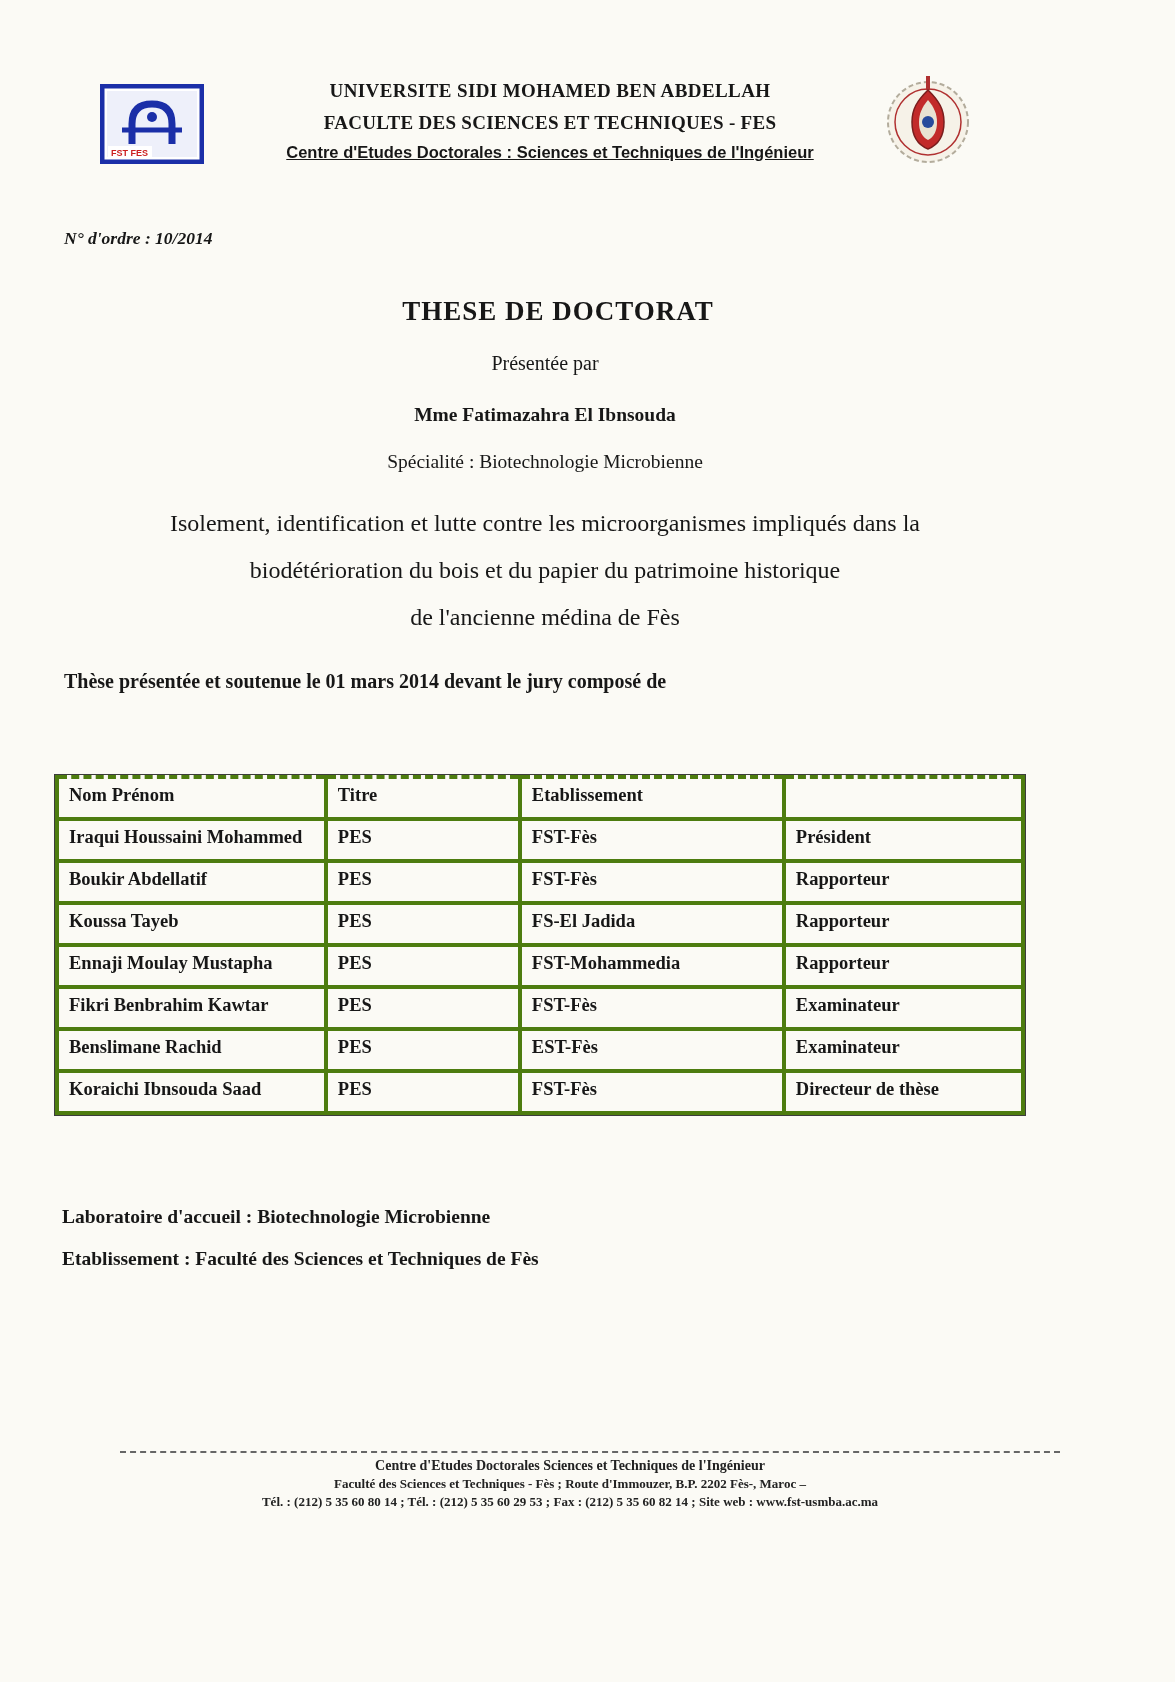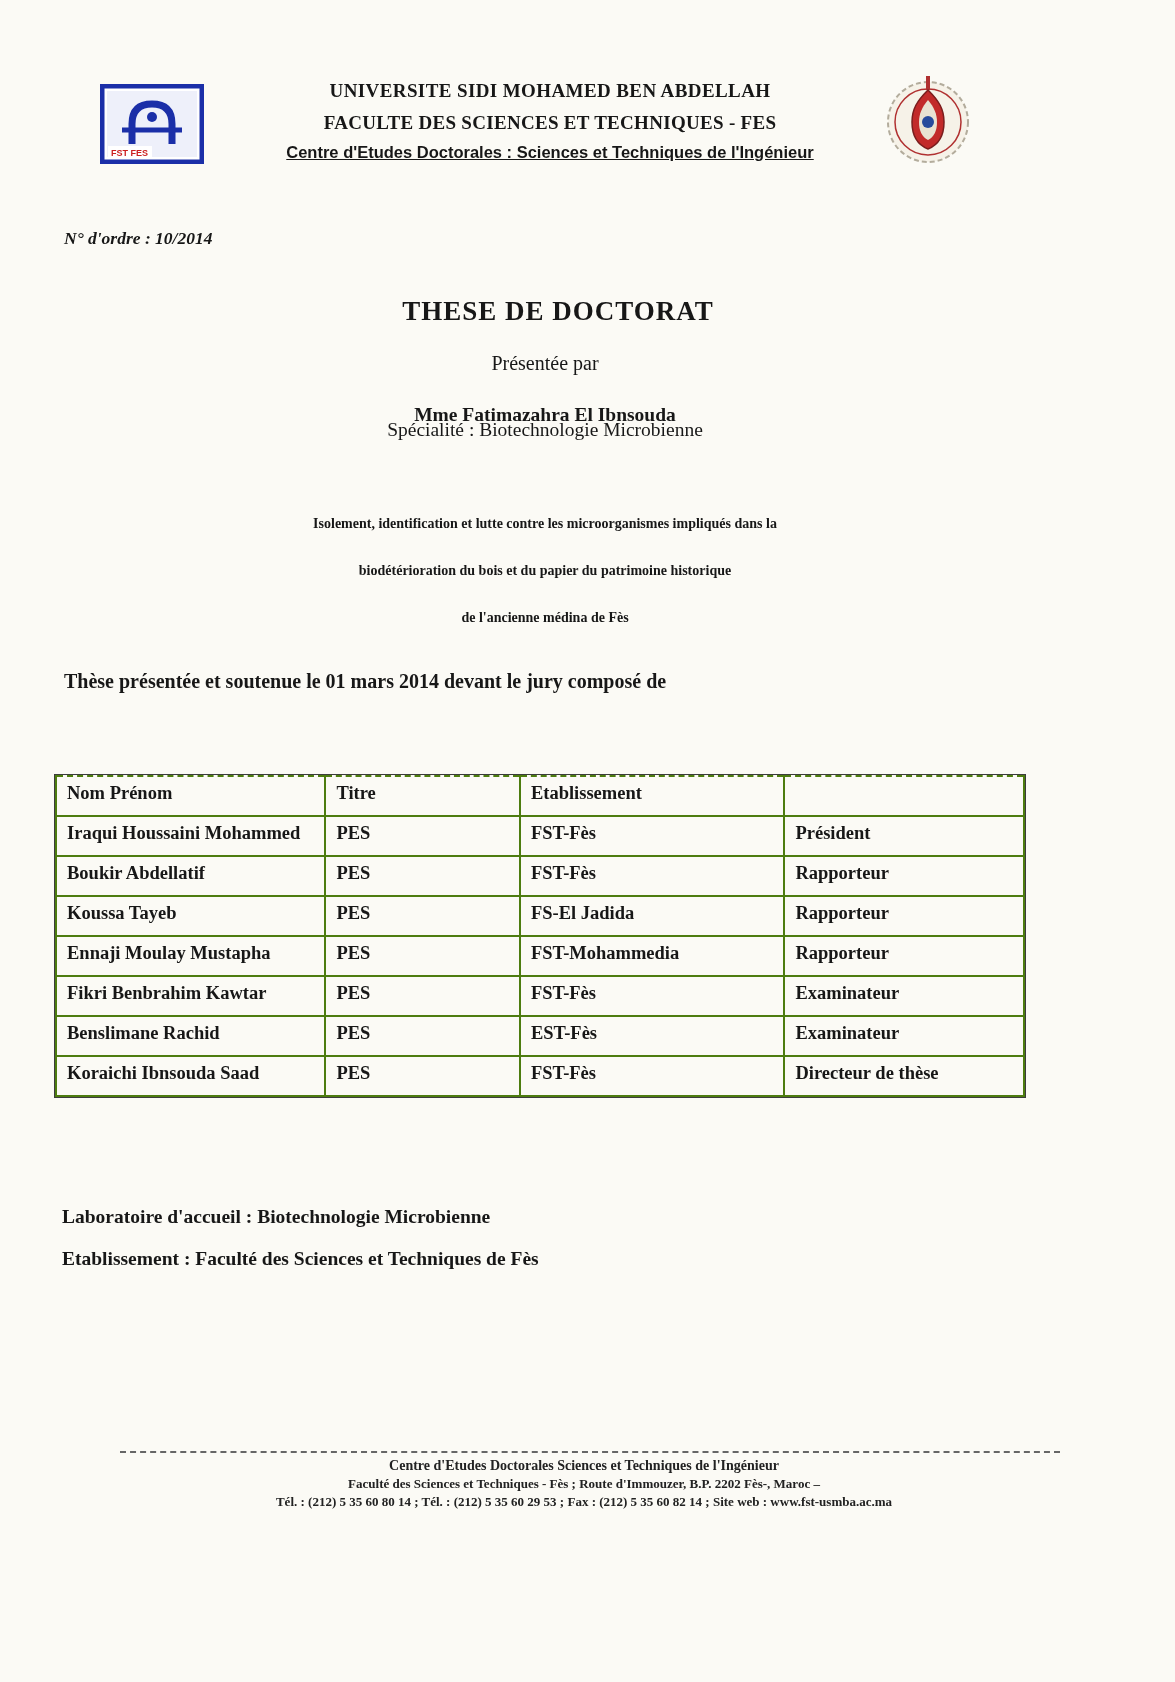--- a/index.html
+++ b/index.html
@@ -30,58 +30,58 @@
 
   
   .order-no {
     position:absolute; top:228px; left:64px;
     font-style:italic; font-weight:bold; font-size:17.5px;
   }
   .center-col { position:absolute; left:0; width:1090px; text-align:center; }
   .doc-type    { top:296px; font-size:27px; font-weight:bold; letter-spacing:1px;padding-left:13px; }
   .presented   { top:352px; font-size:20px; }
   .author      { top:404px; font-size:19.5px; font-weight:bold; }
-  .specialty   { top:419px; font-size:19.5px; }
+  .specialty   { top:451px; font-size:19.5px; }
   .thesis-title {
     top:500px; left:40px; width:1010px;
-    font-size:14px; font-weight:bold; line-height:47px;
+    font-size:24px; font-weight:normal; line-height:47px;
   }
   .jury-intro {
     position:absolute; top:670px; left:64px;
     font-size:20px; font-weight:bold;
   }
 
   
   table.jury {
     position:absolute; top:775px; left:55px;
     width:970px; border-collapse:collapse;
     font-size:18.5px; font-weight:bold;
   }
   table.jury th, table.jury td {
-    border:2px solid #4d7c0f;
+    border:4px solid #4d7c0f;
     text-align:left; vertical-align:top;
     padding:6px 10px 9px 10px;
     height:23px;
   }
   table.jury thead th { border-style:dashed; border-left-style:solid; border-right-style:solid; }
   table.jury { outline:1px solid #3c3c3c; }
 
   
   .lab-info {
     position:absolute; top:1196px; left:62px;
     font-size:19.5px; font-weight:bold; line-height:42px;
   }
 
   
   .footer-rule {
     position:absolute; top:1451px; left:120px; width:940px;
     border-top:2px dashed #666;
   }
   .footer-text {
-    position:absolute; top:1458px; left:79px; width:1010px;
+    position:absolute; top:1458px; left:65px; width:1010px;
     text-align:center; color:#222;
   }
   .footer-l1 { font-size:14px; font-weight:bold; }
   .footer-l2 { font-size:13px; font-weight:bold; margin-top:2px; }
   .footer-l3 { font-size:13px; font-weight:bold; margin-top:2px; }
 </style>
 </head>
 <body>
 
 <div class="page">

